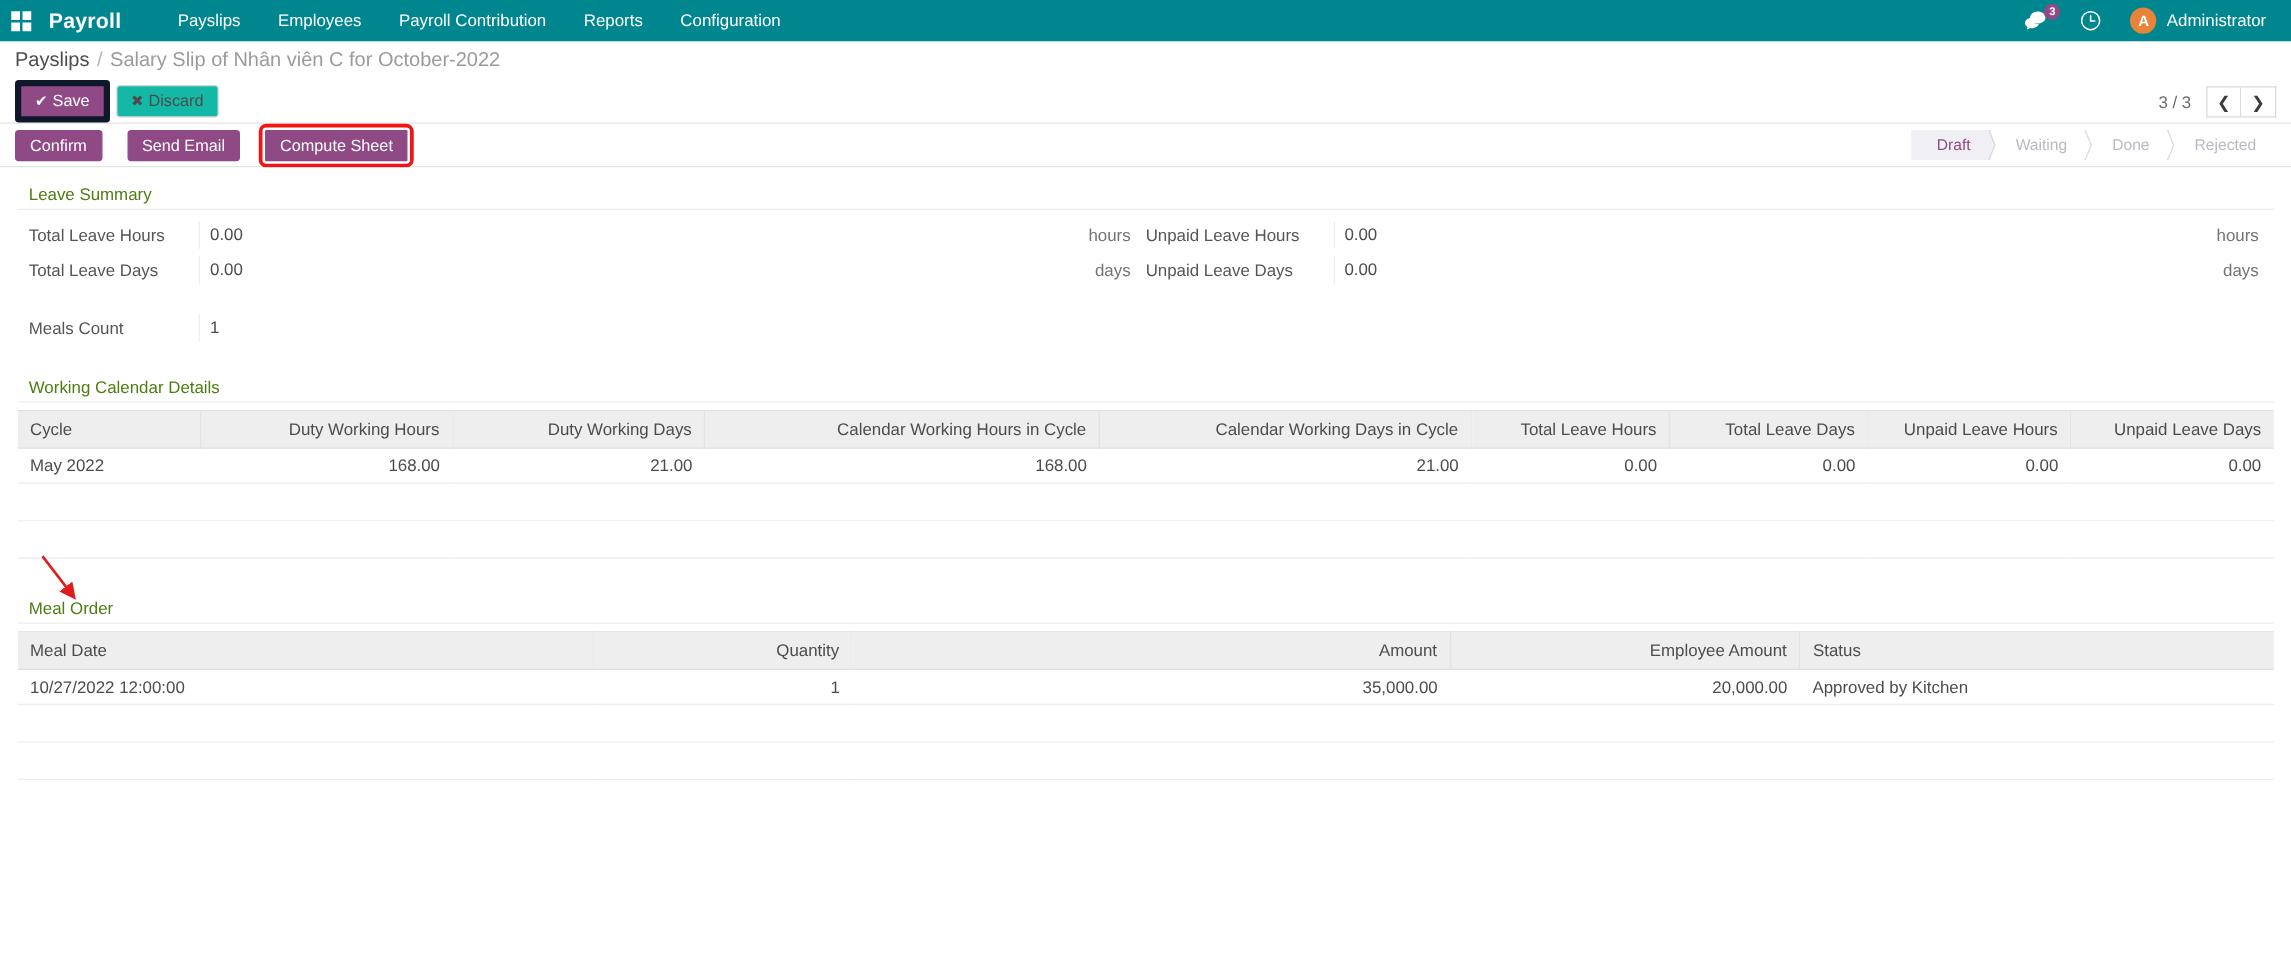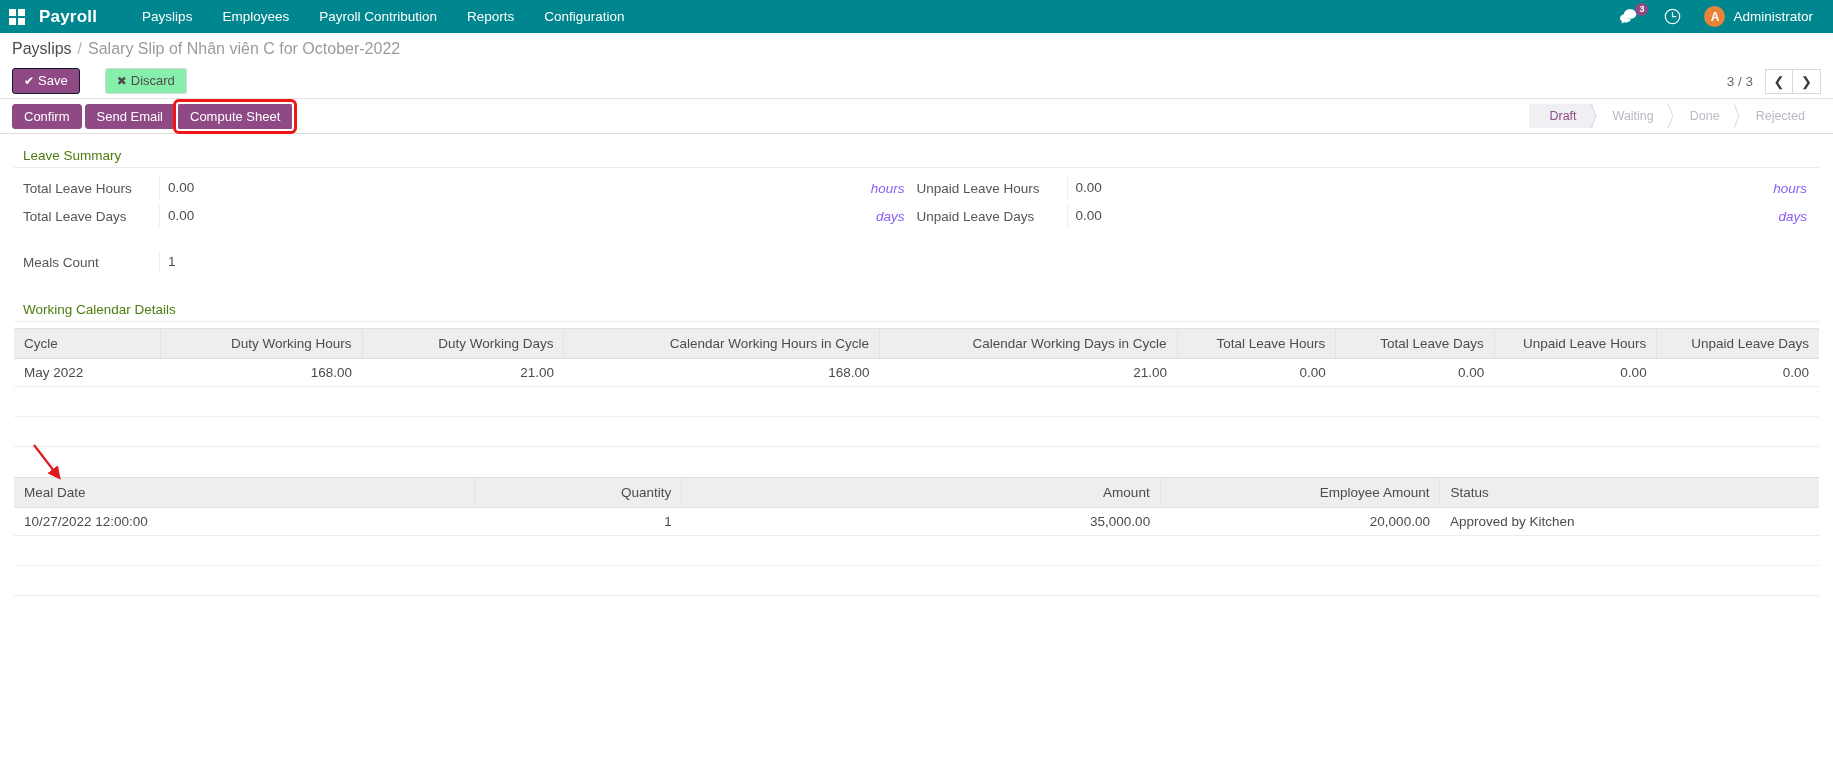--- a/index.html
+++ b/index.html
@@ -110,29 +110,28 @@
     font-family: "Liberation Sans", sans-serif;
     font-size: 13px;
     border-radius: 3px;
     padding: 4px 11px;
     cursor: pointer;
     white-space: nowrap;
     line-height: 16px;
   }
   .btn-save {
     background: #8f4a86;
-    border: 1px solid #0f172a;
+    border: 5px solid #0f172a;
     color: #ffffff;
     margin-right: 5px;
   }
   .btn-discard {
-    background: #86efac;
+    background: #14b8a6;
     border: 1px solid #d6d6d6;
     color: #4c4c4c;
-    margin-left: 20px;
   }
   .btn .gi { margin-right: 4px; font-size: 12px; }
   .pager {
     margin-left: auto;
     display: flex;
     align-items: center;
     gap: 0;
   }
   .pager-counter {
     font-size: 13.5px;
@@ -155,21 +154,21 @@
   
   .statusbar-row {
     display: flex;
     align-items: center;
     border-top: 1px solid #e4e4e4;
     border-bottom: 1px solid #dddddd;
     padding: 6px 0 6px 12px;
     height: 36px;
     background: #ffffff;
   }
-  .sb-buttons { display: flex; align-items: flex-end; gap: 3px; position: relative; }
+  .sb-buttons { display: flex; align-items: flex-end; gap: 20px; position: relative; }
   .btn-oe {
     background: #8f4a86;
     border: 1px solid #8f4a86;
     color: #ffffff;
     font-size: 13px;
     padding: 3px 11px;
     border-radius: 3px;
     cursor: pointer;
     line-height: 17px;
     white-space: nowrap;
@@ -256,23 +255,22 @@
   .f-value {
     flex: 1 1 auto;
     border-left: 1px solid #ededed;
     padding: 3px 8px;
     color: #4c4c4c;
     min-height: 22px;
   }
   .f-unit {
     flex: 0 0 auto;
     padding: 0 12px 0 6px;
-    color: #8b5cf6;
+    color: #737373;
     text-align: right;
-    font-style: italic;
   }
   .col-right .f-label { flex: 0 0 150px; width: 150px; padding-left: 0; }
 
   .meals-row { margin-top: 18px; }
 
   
   .o-list {
     width: 100%;
     border-collapse: collapse;
     font-size: 13.5px;
@@ -486,20 +484,21 @@
     <div style="position:relative">
       <svg class="arrow-annotation" width="60" height="48" style="left:10px; top:-38px;">
         <defs>
           <marker id="arrowhead" markerWidth="6" markerHeight="6" refX="1" refY="3" orient="auto">
             <polygon points="0 0, 6 3, 0 6" fill="#e01b1b"></polygon>
           </marker>
         </defs>
         <line x1="10" y1="6" x2="30" y2="32" stroke="#e01b1b" stroke-width="2.2" marker-end="url(#arrowhead)"></line>
       </svg>
 
+      <div class="group-title plain">Meal Order</div>
 
       <table class="o-list">
         <colgroup>
           <col style="width:25.5%">
             <col style="width:11.5%">
             <col style="width:26.5%">
           <col style="width:15.5%">
             <col style="width:21%">
         </colgroup>
         <thead>

